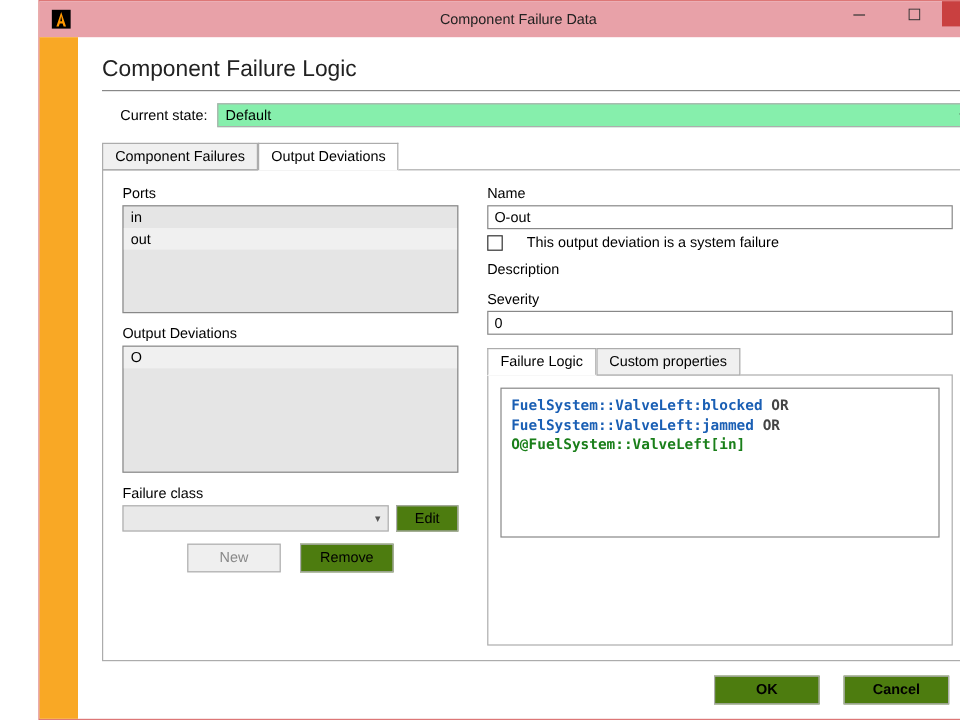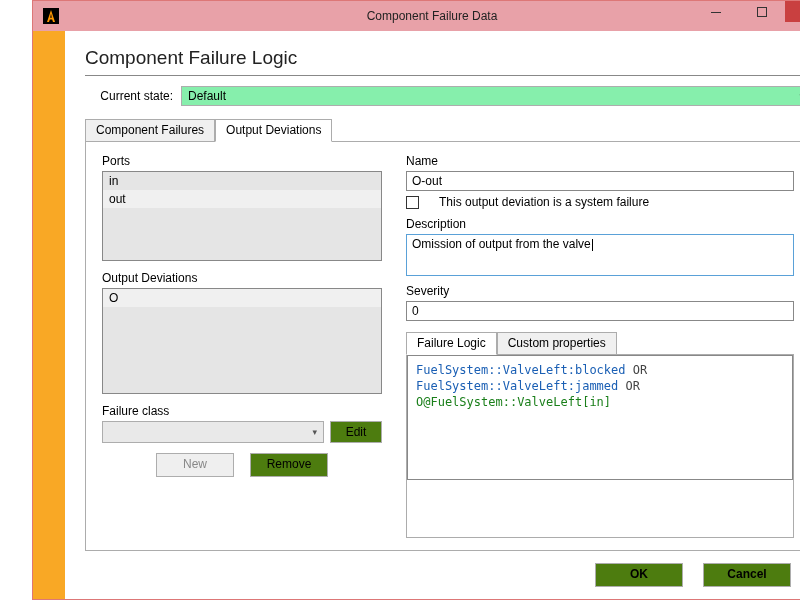--- a/index.html
+++ b/index.html
@@ -38,21 +38,21 @@
   .combo-small { flex: 1; height: 22px; border: 1px solid #adadad; background: #e9e9e9; display: flex; align-items: center; justify-content: space-between; padding: 0 6px; font-size: 12px; cursor: default; }
   .btn { border: 1px solid #adadad; background: #4d7c0f; padding: 2px 12px; font-size: 12px; min-width: 52px; text-align: center; cursor: default; height: 22px; line-height: 16px; }
   .btn.disabled { color: #888; background: #efefef; }
   .btn-row { display: flex; gap: 16px; justify-content: center; margin-top: 4px; }
   .btn-row .btn { min-width: 78px; height: 24px; }
   .textinput { width: 100%; height: 20px; border: 1px solid #888; padding: 1px 5px; font-size: 12px; background: #fff; }
   .checkbox-row { display: flex; align-items: center; gap: 20px; margin: 4px 0 8px; font-size: 12px; }
   .checkbox { width: 13px; height: 13px; border: 1px solid #333; background: #fff; cursor: default; }
   .textarea { width: 100%; height: 42px; border: 1px solid #5aa1d8; padding: 2px 5px; font-size: 12px; background: #fff; resize: none; overflow: hidden; }
   .inner-tabs { display: flex; margin-top: 6px; }
-  .inner-tabpanel { border: 1px solid #acacac; flex: 1; display: flex; }
+  .inner-tabpanel { border: 1px solid #acacac; flex: 1; padding: 10px; display: flex; font-weight: bold; }
   .logic-area { flex: 1; border: 1px solid #888; background: #fff; padding: 6px 8px; font-family: Consolas, monospace; font-size: 12px; line-height: 1.35; overflow: auto; white-space: normal; word-break: break-word; height: 125px; }
   .kw-type { color: #1a5fb4; }
   .kw-op { color: #444; }
   .kw-ref { color: #1a7f1a; }
   .footer { display: flex; justify-content: flex-end; gap: 20px; padding: 12px 20px 0 0; }
   .footer .btn { min-width: 88px; height: 24px; font-weight: bold; }
   .caret::after { content: ""; display: inline-block; width: 0; border-left: 1px solid #000; height: 12px; margin-left: 1px; vertical-align: middle; }
 </style>
 </head>
 <body>
@@ -138,21 +138,20 @@
           <div class="col-right">
             <span class="field-label">Name</span>
             <input class="textinput" value="O-out" style="">
 
             <div class="checkbox-row">
               <div class="checkbox"></div>
               <span>This output deviation is a system failure</span>
             </div>
 
             <span class="field-label">Description</span>
-            <div class="textarea"><span class="caret">Omission of output from the valve</span></div>
 
             <div style="height:8px"></div>
             <span class="field-label">Severity</span>
             <input class="textinput" value="0" style="">
 
             <div class="inner-tabs" style="margin-top:10px">
               <div class="tab active">Failure Logic</div>
               <div class="tab">Custom properties</div>
             </div>
             <div class="inner-tabpanel">

